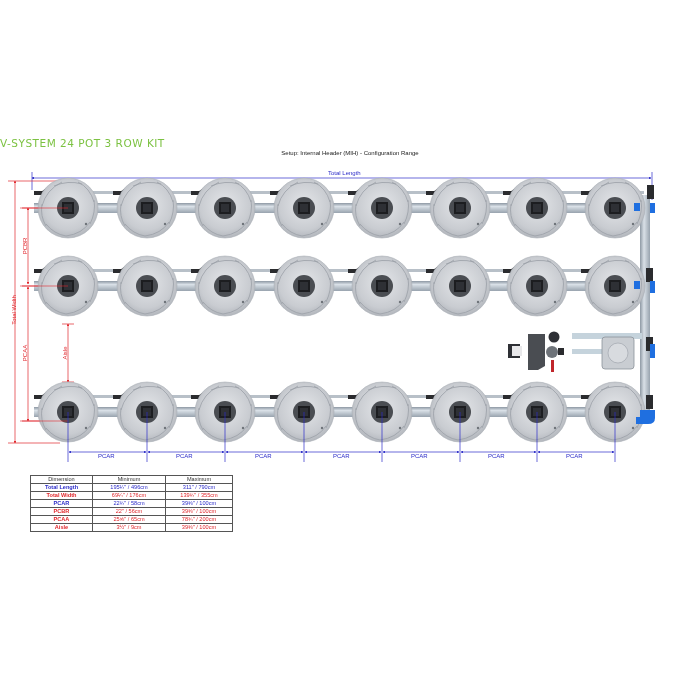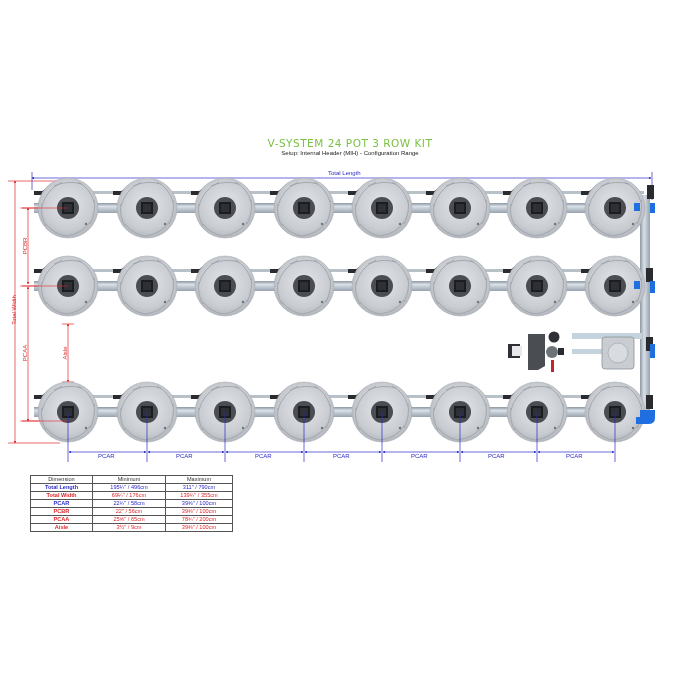--- a/index.html
+++ b/index.html
@@ -1,17 +1,17 @@
 <!DOCTYPE html>
 <html><head>
 <meta charset="utf-8">
 <style>
   html,body{margin:0;padding:0;background:#ffffff;}
   body{width:700px;height:700px;position:relative;overflow:hidden;font-family:"Liberation Sans",sans-serif;}
-  .title{position:absolute;left:0;width:700px;top:137px;text-align:center;color:#7cc242;font-size:10.5px;letter-spacing:0.5px;font-family:"DejaVu Sans",sans-serif;}
+  .title{position:absolute;left:0;width:700px;top:137px;color:#7cc242;font-size:10.5px;letter-spacing:0.5px;font-family:"DejaVu Sans",sans-serif;}
   .subtitle{position:absolute;left:0;width:700px;top:150px;text-align:center;color:#222;font-size:6px;}
   .dimlabel{position:absolute;font-size:6px;white-space:nowrap;}
   .blue{color:#2c2cc8;}
   .red{color:#e0262b;}
   .vtext{position:absolute;font-size:6px;transform:rotate(-90deg);transform-origin:center;white-space:nowrap;}
   svg{position:absolute;left:0;top:0;}
   table.spec{position:absolute;left:30px;top:475px;border-collapse:collapse;font-size:5.6px;}
   table.spec td,table.spec th{border:1px solid #555;padding:0 3px;height:7px;line-height:7px;text-align:center;font-weight:normal;}
   table.spec th{color:#333;}
   table.spec td.lbl{font-weight:bold;}

